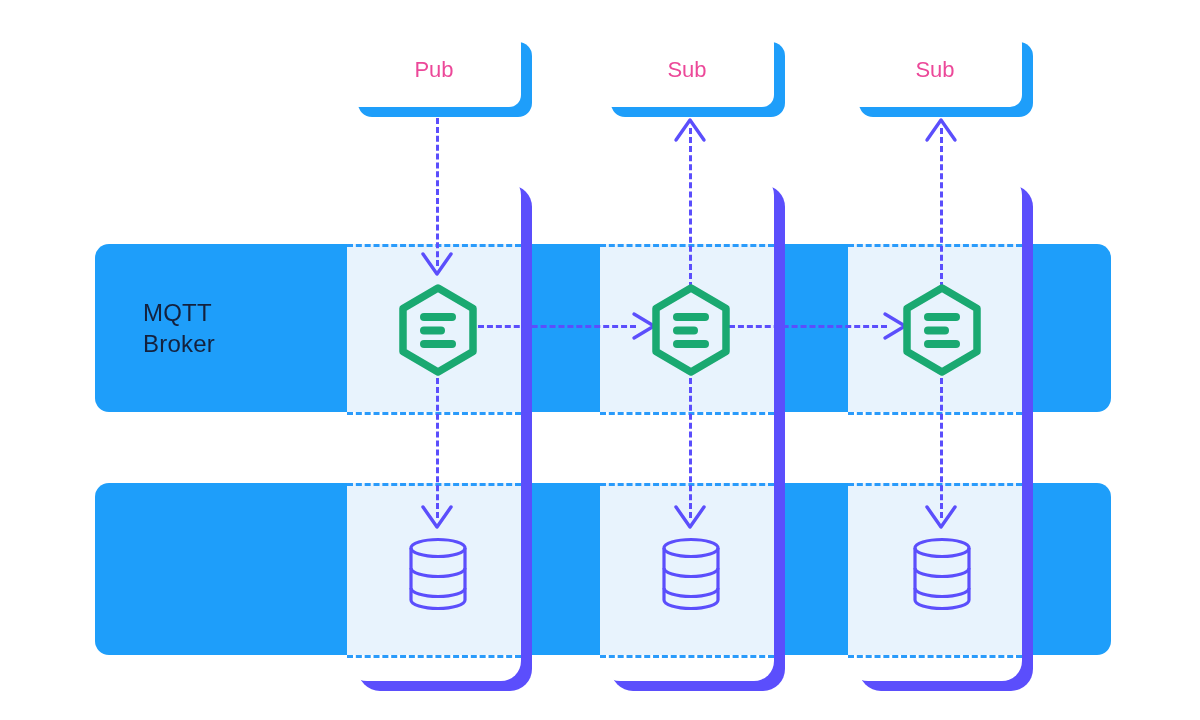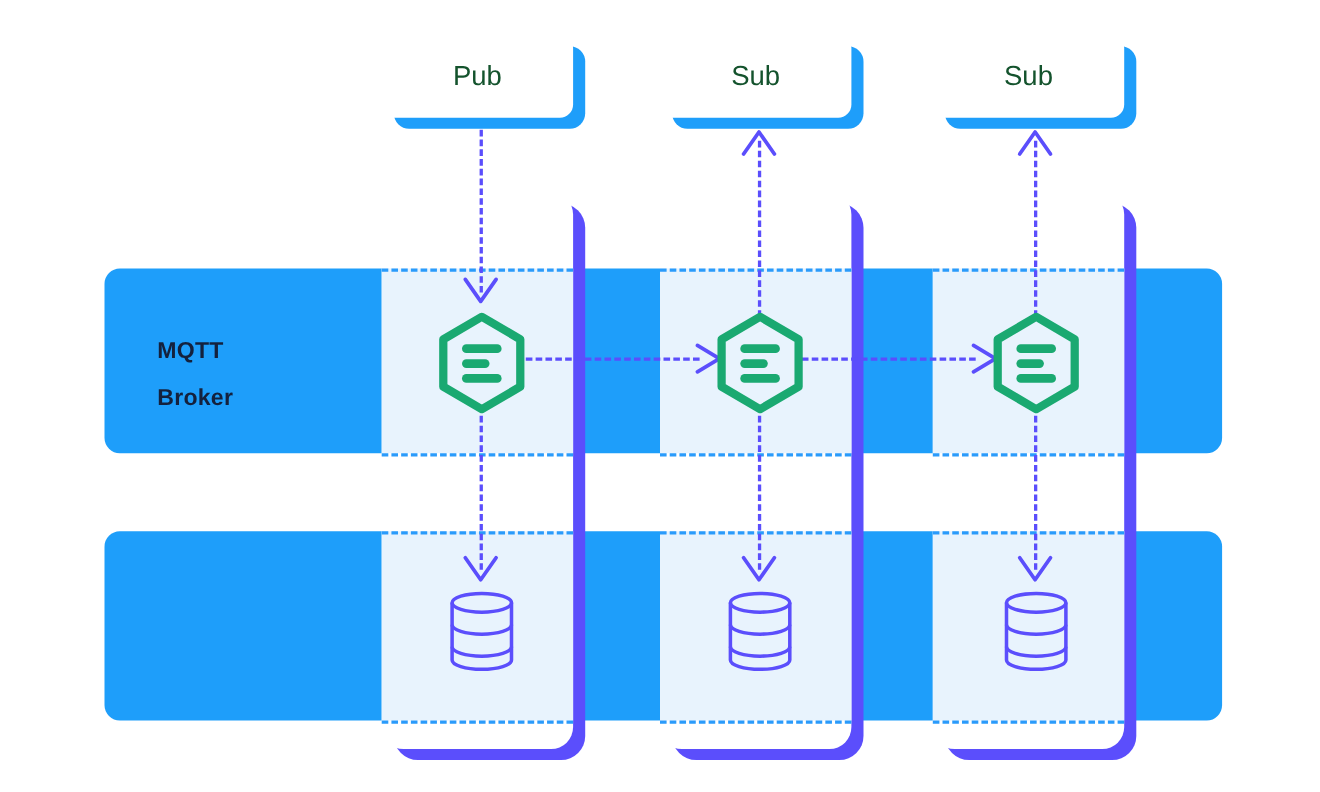--- a/index.html
+++ b/index.html
@@ -13,25 +13,25 @@
 
   
   .band{
     position:absolute;
     background:var(--band-blue,#1e9efa);
     border-radius:14px;
   }
   .band-label{
     position:absolute;
     color:#14213d;
-    font-size:21px;
-    line-height:43px;
+    font-size:24px;
+    line-height:31px;
     letter-spacing:.2px;
     white-space:pre-line;
-    font-weight:700;
+    font-weight:400;
   }
 
   
   .col-shadow{
     position:absolute;
     background:#5b4efc;
     border-radius:22px;
   }
   .col-card{
     position:absolute;
@@ -55,22 +55,22 @@
   .topbox-shadow{
     position:absolute;
     background:#1e9efa;
     border-radius:14px;
   }
   .topbox{
     position:absolute;
     background:#ffffff;
     border-radius:12px;
     display:flex;align-items:center;justify-content:center;
-    color:#14532d;
-    font-size:25px;
+    color:#ec4899;
+    font-size:22px;
   }
 
   
   .vline{
     position:absolute;
     width:0;
     border-left:3px dashed #5b4efc;
   }
   .hline{
     position:absolute;

